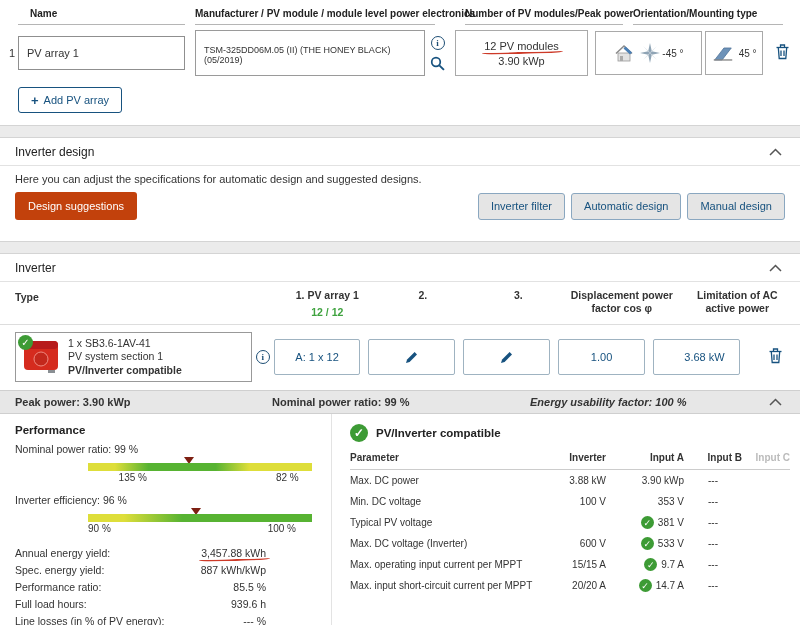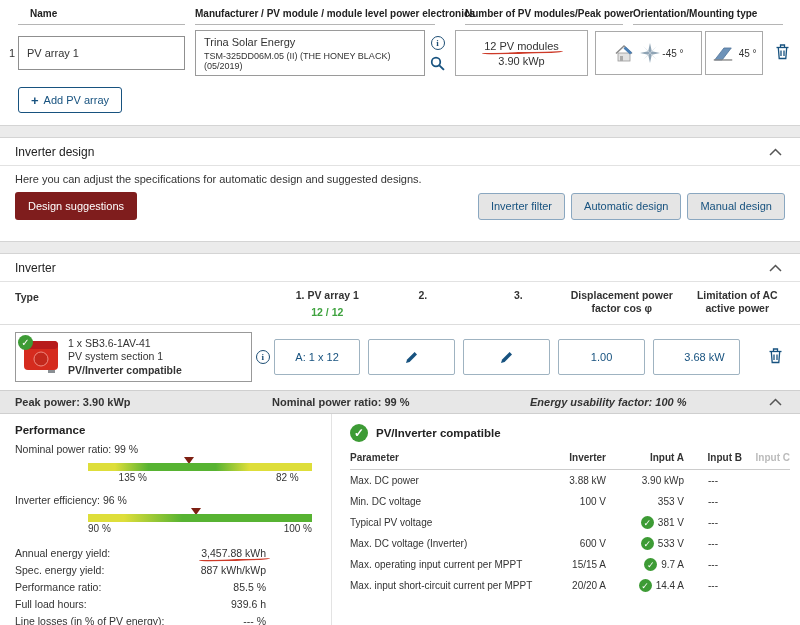--- a/index.html
+++ b/index.html
@@ -34,21 +34,21 @@
 
   .band { margin-top: 12px; height: 13px; background: #ebebeb; border-top: 1px solid #d4d4d4; border-bottom: 1px solid #d4d4d4; }
 
   .sec-head { display: flex; justify-content: space-between; align-items: center; padding: 7px 16px 6px 15px; border-bottom: 1px solid #e2e2e2; }
   .sec-title { font-weight: normal; font-size: 12px; color: #222; }
   .chev { cursor: pointer; display: inline-flex; padding: 2px; }
 
   .desc { padding: 7px 15px 0; font-size: 11px; color: #333; }
 
   .btn-row { display: flex; align-items: center; padding: 7px 15px 9px; gap: 6px; }
-  .btn-primary { background: #7f1d1d; color: #fff; border: none; border-radius: 3px; height: 28px; padding: 0 13px; font: 11px "Liberation Sans", sans-serif; cursor: pointer; }
+  .btn-primary { background: #c2410c; color: #fff; border: none; border-radius: 3px; height: 28px; padding: 0 13px; font: 11px "Liberation Sans", sans-serif; cursor: pointer; }
   .btn-outline { background: #e5e5e5; color: #17527f; border: 1px solid #8aa7c0; border-radius: 3px; height: 27px; padding: 0 12px; font: 11px "Liberation Sans", sans-serif; cursor: pointer; }
   .flex-spacer { flex: 1; }
 
   
   .inv-head { display: flex; align-items: flex-start; padding: 7px 15px 5px; border-bottom: 1px solid #ddd; font-weight: bold; font-size: 10.5px; line-height: 1.25; }
   .ih-type { width: 270px; padding-top: 2px; }
   .ih { width: 88px; margin-right: 8px; text-align: center; }
   .ih-cphi { width: 104px; margin-right: 16px; text-align: center; }
   .ih-ac { width: 96px; text-align: center; }
   .green-count { color: #3fa33f; font-weight: bold; margin-top: 4px; }
@@ -112,21 +112,20 @@
     <div class="h h-name">Name</div>
     <div class="h h-manu">Manufacturer / PV module / module level power electronics</div>
     <div class="h h-count">Number of PV modules/Peak power</div>
     <div class="h h-orient">Orientation/Mounting type</div>
   </div>
 
   <div class="pv-row">
     <div class="row-index">1</div>
     <input class="name-input" type="text" value="PV array 1" style="">
     <div class="manu-box">
-      <div class="manu-line1">Trina Solar Energy</div>
       <div class="manu-line2">TSM-325DD06M.05 (II) (THE HONEY BLACK) (05/2019)</div>
     </div>
     <div class="icon-stack">
       <span class="info-ic">i</span>
       <svg width="15" height="15" viewBox="0 0 14 14" style="cursor:pointer">
         <circle cx="5.6" cy="5.6" r="4" fill="none" stroke="#17527f" stroke-width="1.6"></circle>
         <line x1="8.7" y1="8.7" x2="13" y2="13" stroke="#17527f" stroke-width="1.8"></line>
       </svg>
     </div>
     <div class="count-box">
@@ -289,21 +288,21 @@
         <div class="gbar gbar1"></div>
         <span class="scale" style="left:20%;transform:translateX(-50%)">135 %</span>
         <span class="scale" style="left:89%;transform:translateX(-50%)">82 %</span>
       </div>
 
       <div class="bar-label">Inverter efficiency: 96 %</div>
       <div class="bar-wrap">
         <div class="marker" style="left:48%"></div>
         <div class="gbar gbar2"></div>
         <span class="scale" style="left:0">90 %</span>
-        <span class="scale" style="right:0">100 %</span>
+        <span class="scale" style="right:16px">100 %</span>
       </div>
 
       <div class="metrics">
         <div class="m-row">
           <div class="m-label">Annual energy yield:</div>
           <div class="m-val"><span class="red-u">3,457.88 kWh</span></div>
         </div>
         <div class="m-row">
           <div class="m-label">Spec. energy yield:</div>
           <div class="m-val">887 kWh/kWp</div>
@@ -383,20 +382,20 @@
           <span>9.7 A</span>
         </div>
         <div class="col-c">---</div>
         <div></div>
       </div>
       <div class="ct-grid ct-row">
         <div class="ct-param">Max. input short-circuit current per MPPT</div>
         <div class="col-r">20/20 A</div>
         <div class="cell-a">
           <span class="check check-12">✓</span>
-          <span>14.4 A</span>
+          <span>14.7 A</span>
         </div>
         <div class="col-c">---</div>
         <div></div>
       </div>
     </div>
   </div>
 </div>
 
 </body></html>

